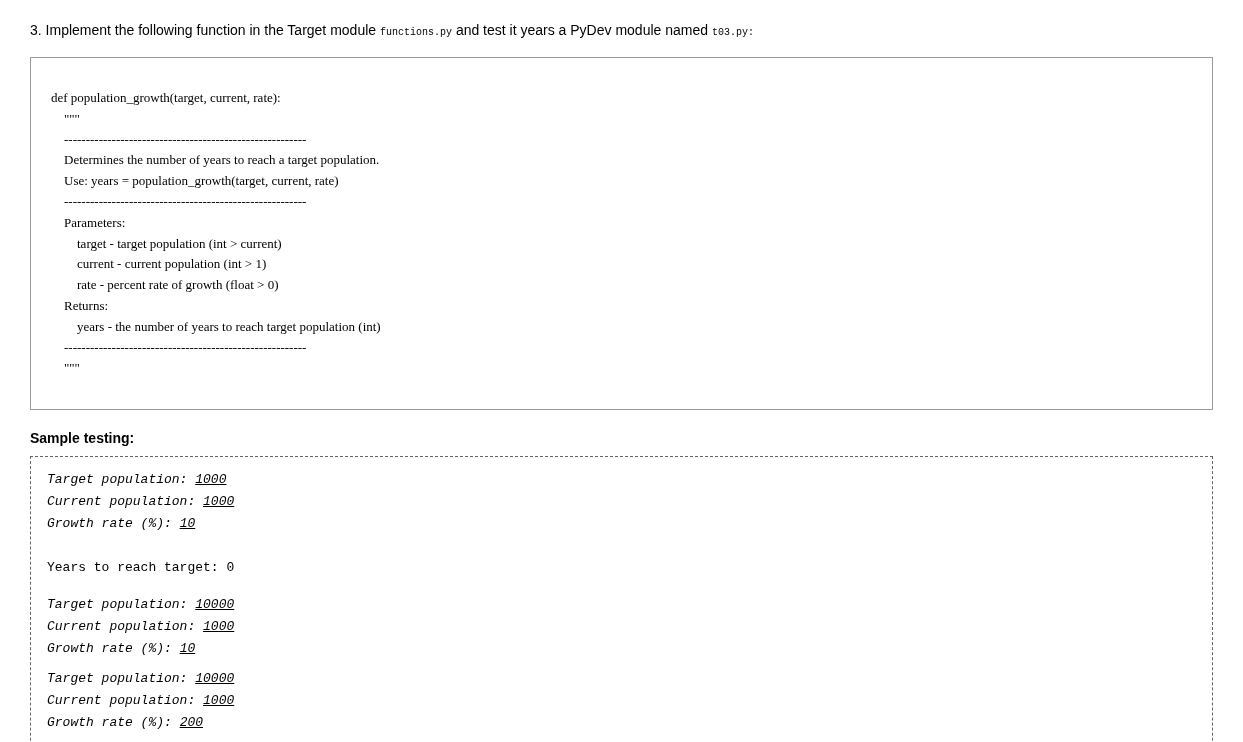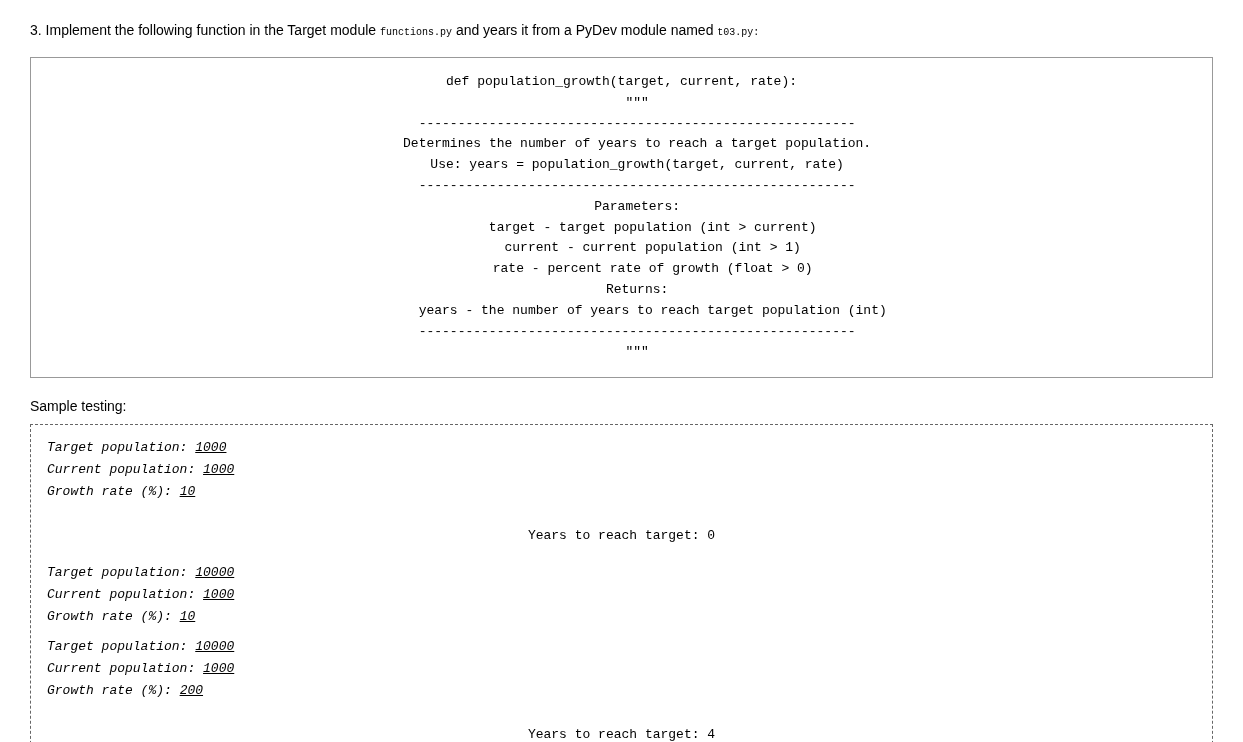--- a/index.html
+++ b/index.html
@@ -22,33 +22,32 @@
       line-height: 1.5;
     }
 
     .question-text code {
       font-family: 'Courier New', Courier, monospace;
       font-size: 10px;
     }
 
     .code-block {
       border: 1px solid #999;
-      padding: 14px 20px;
-      font-family: Liberation Mono, monospace;
+      padding: 30px 20px;
+      font-family: Liberation Serif, serif;
       font-size: 13px;
       line-height: 1.6;
       margin-bottom: 20px;
       white-space: pre;
       background: #fff;
-      text-align: center;
     }
 
     .sample-testing-label {
       font-size: 14px;
-      font-weight: normal;
+      font-weight: bold;
       margin-bottom: 10px;
     }
 
     .sample-output-box {
       border: 1px dashed #666;
       padding: 12px 16px;
       font-family: 'Courier New', Courier, monospace;
       font-size: 13px;
       line-height: 1.7;
       margin-bottom: 20px;
@@ -59,35 +58,34 @@
       font-style: italic;
     }
 
     .output-group .underlined {
       text-decoration: underline;
     }
 
     .output-result {
       margin-top: 22px;
       margin-bottom: 14px;
-      text-align: center;
     }
 
     .output-result:last-child {
       margin-bottom: 0;
     }
   </style>
 </head>
 <body>
 
 <div class="question-text">
   <span>3.</span>
   <span>Implement the following function in the Target module</span>
   <code>functions.py</code>
-  <span>and years it from a PyDev module named</span>
+  <span>and test it years a PyDev module named</span>
   <code>t03.py:</code>
 </div>
 
 <div class="code-block">def population_growth(target, current, rate):
     """
     --------------------------------------------------------
     Determines the number of years to reach a target population.
     Use: years = population_growth(target, current, rate)
     --------------------------------------------------------
     Parameters:

